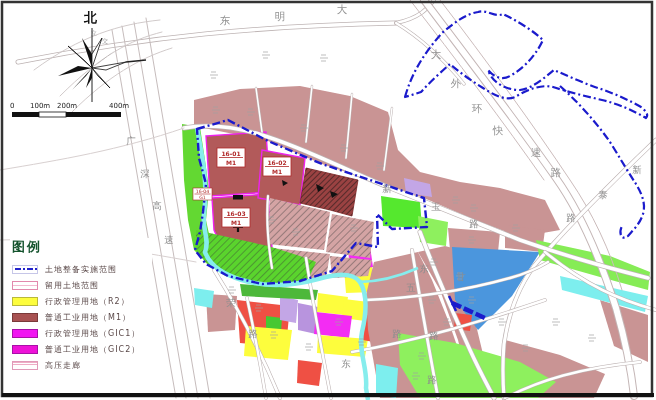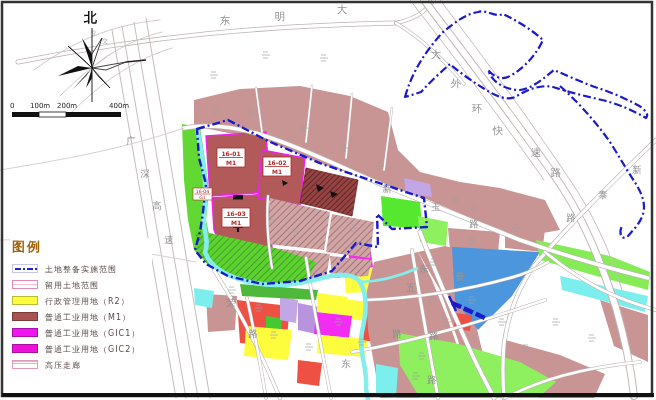--- a/index.html
+++ b/index.html
@@ -1,22 +1,22 @@
 <!DOCTYPE html>
 <html><head>
 <meta charset="utf-8">
 <style>
   html,body{margin:0;padding:0;background:#e8e8e8;}
   #stage{position:relative;width:656px;height:400px;background:#ffffff;overflow:hidden;
          font-family:"DejaVu Sans","Liberation Sans",sans-serif;}
   #mapsvg{position:absolute;left:0;top:0;}
   
   #legend{position:absolute;left:10px;top:238px;width:142px;background:#ffffff;z-index:5;}
-  #legend .title{font-size:13px;font-weight:bold;color:#a16207;letter-spacing:2px;margin:0 0 8px 2px;}
-  .lrow{display:flex;margin:0 12px 6px 2px;height:10px;}
+  #legend .title{font-size:13px;font-weight:bold;color:#14532d;letter-spacing:2px;margin:0 0 8px 2px;}
+  .lrow{display:flex;align-items:center;margin:0 12px 6px 2px;height:10px;}
   .lrow .sw{width:26px;height:9px;margin-right:7px;flex:0 0 26px;box-sizing:border-box;}
   .lrow .lbl{font-size:8px;color:#5a4848;white-space:nowrap;letter-spacing:1px;}
   .sw-bound{border:1px solid #c6c6e8;background:
      repeating-linear-gradient(90deg,transparent 0 2px,#2323cc 2px 8px,transparent 8px 10px,#2323cc 10px 12px) center/100% 2px no-repeat;}
   .sw-keep{border:1px solid #e289ad;background:linear-gradient(#fff 0 45%,#f3bcd2 45% 55%,#fff 55% 100%);}
   .sw-r2{background:#fdfd3d;border:1px solid #b9b93a;}
   .sw-m1{background:#a85252;border:1px solid #7a3a3a;}
   .sw-gic1{background:#f116f1;border:1px solid #a810a8;}
   .sw-gic2{background:#ee12d8;border:1px solid #a810a8;}
   .sw-g1{background:#f4fbf2;border:1px solid #9ab39a;}
@@ -323,21 +323,21 @@
   <div class="lrow">
     <div class="sw sw-r2"></div>
     <div class="lbl">行政管理用地（R2）</div>
   </div>
   <div class="lrow">
     <div class="sw sw-m1"></div>
     <div class="lbl">普通工业用地（M1）</div>
   </div>
   <div class="lrow">
     <div class="sw sw-gic1"></div>
-    <div class="lbl">普通工业用地（GIC1）</div>
+    <div class="lbl">行政管理用地（GIC1）</div>
   </div>
   <div class="lrow">
     <div class="sw sw-gic2"></div>
     <div class="lbl">普通工业用地（GIC2）</div>
   </div>
   <div class="lrow">
     <div class="sw sw-hv"></div>
     <div class="lbl">高压走廊</div>
   </div>
 

